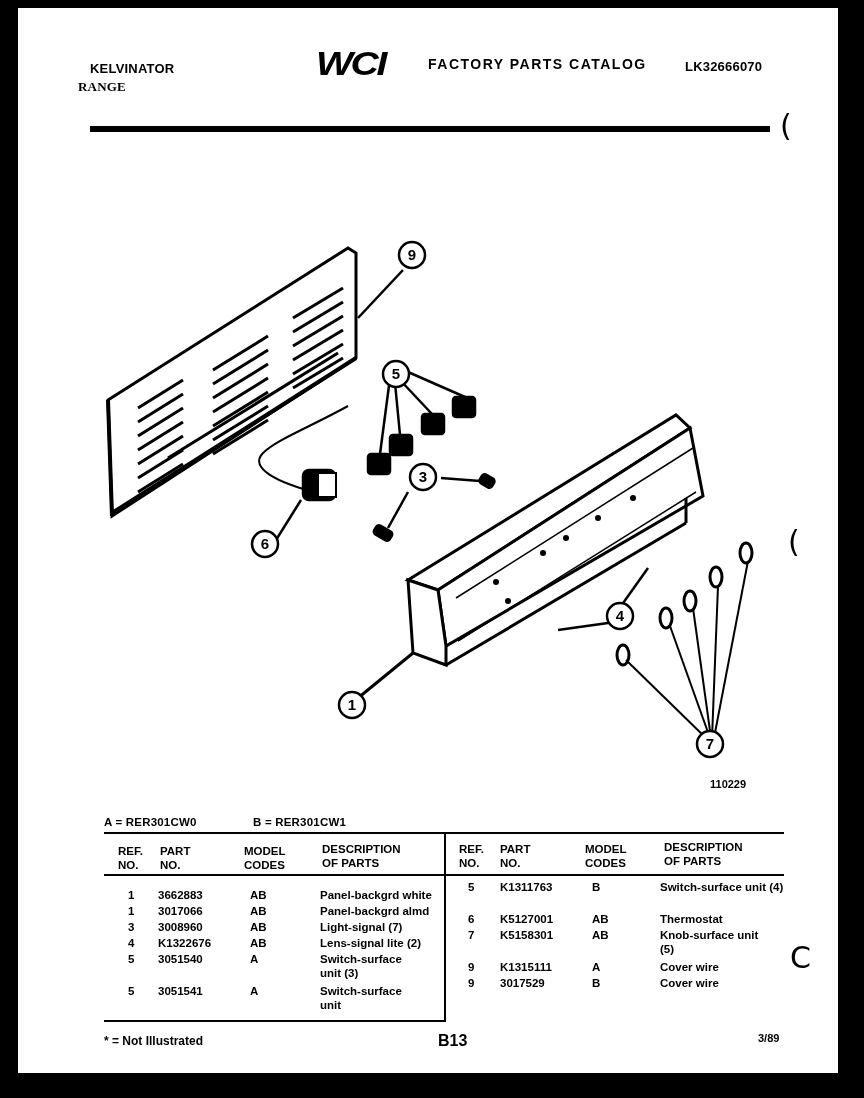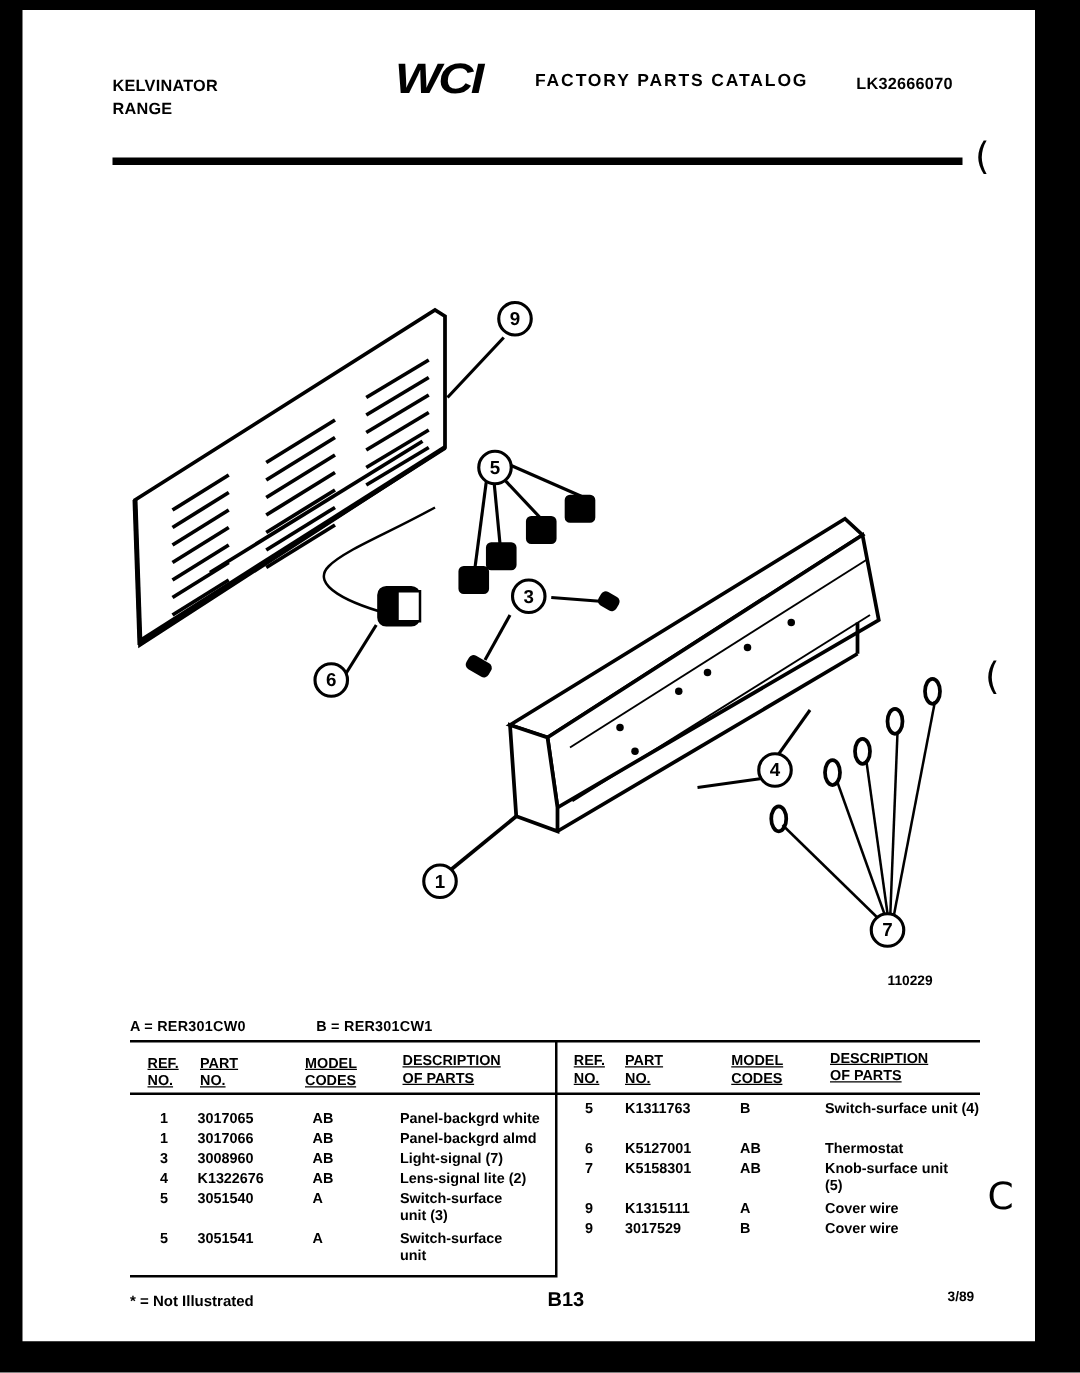--- a/index.html
+++ b/index.html
@@ -1,37 +1,37 @@
 <!DOCTYPE html>
 <html><head>
 <meta charset="utf-8">
 <style>
   html, body { margin:0; padding:0; }
   body { width:864px; height:1098px; background:#000; position:relative; overflow:hidden;
          font-family:"Liberation Sans", sans-serif; color:#000; }
-  .page { position:absolute; left:18px; top:8px; width:810px; height:1065px; background:#fff; }
+  .page { position:absolute; left:18px; top:8px; width:810px; height:1065px; background:#fff;padding-left:10px; }
   .abs { position:absolute; }
   .hdr { font-weight:bold; font-size:13px; letter-spacing:0.2px; }
   .brand { font-weight:900; font-style:italic; font-size:34px; letter-spacing:-2px; transform:scaleX(1.15); transform-origin:left; }
   .catalog-title { font-weight:900; font-size:14px; letter-spacing:1.5px;margin-left:40px; }
   .rule { position:absolute; background:#000; }
-  .tbl-head { font-weight:bold; font-size:11.5px; line-height:14px;text-decoration:underline; }
+  .tbl-head { font-weight:bold; font-size:11.5px; line-height:14px; }
   .cell { position:absolute; font-weight:bold; font-size:11.5px; line-height:14px; white-space:nowrap; }
   .desc { white-space:normal; width:128px; }
   .foot { font-weight:bold; font-size:12px; }
   svg text { font-family:"Liberation Sans", sans-serif; font-weight:bold; }
   .margin-mark { position:absolute; font-size:30px; font-family:"DejaVu Sans", sans-serif; }
 </style>
 </head>
 <body>
 
 <div class="page">
 
   <div class="abs hdr" style="left:72px; top:53px;">KELVINATOR</div>
-  <div class="abs hdr" style="left:72px; top:71px;">RANGE</div>
+  <div class="abs hdr" style="left:60px; top:71px;font-family:Liberation Serif, serif;">RANGE</div>
   <div class="abs brand" style="left:298px; top:36px;">WCI</div>
   <div class="abs catalog-title" style="left:370px; top:48px;">FACTORY PARTS CATALOG</div>
   <div class="abs hdr" style="left:667px; top:51px;">LK32666070</div>
 
   <div class="rule" style="left:72px; top:118px; width:680px; height:6px;"></div>
 
   <div class="margin-mark" style="left:762px; top:100px;">(</div>
   <div class="margin-mark" style="left:770px; top:516px;">(</div>
   <div class="margin-mark" style="left:772px; top:932px;">C</div>
 
@@ -186,21 +186,21 @@
       <div>MODEL</div>
         <div>CODES</div>
       </div>
     <div class="abs tbl-head" style="left:646px; top:832px;">
       <div>DESCRIPTION</div>
         <div>OF PARTS</div>
       </div>
 
     <div>
       <div class="cell" style="left:110px; top:880px;">1</div>
-      <div class="cell" style="left:140px; top:880px;">3017065</div>
+      <div class="cell" style="left:140px; top:880px;">3662883</div>
       <div class="cell" style="left:232px; top:880px;">AB</div>
       <div class="cell desc" style="left:302px; top:880px;">Panel-backgrd white</div>
     </div>
     <div>
       <div class="cell" style="left:110px; top:896px;">1</div>
       <div class="cell" style="left:140px; top:896px;">3017066</div>
       <div class="cell" style="left:232px; top:896px;">AB</div>
       <div class="cell desc" style="left:302px; top:896px;">Panel-backgrd almd</div>
     </div>
     <div>

